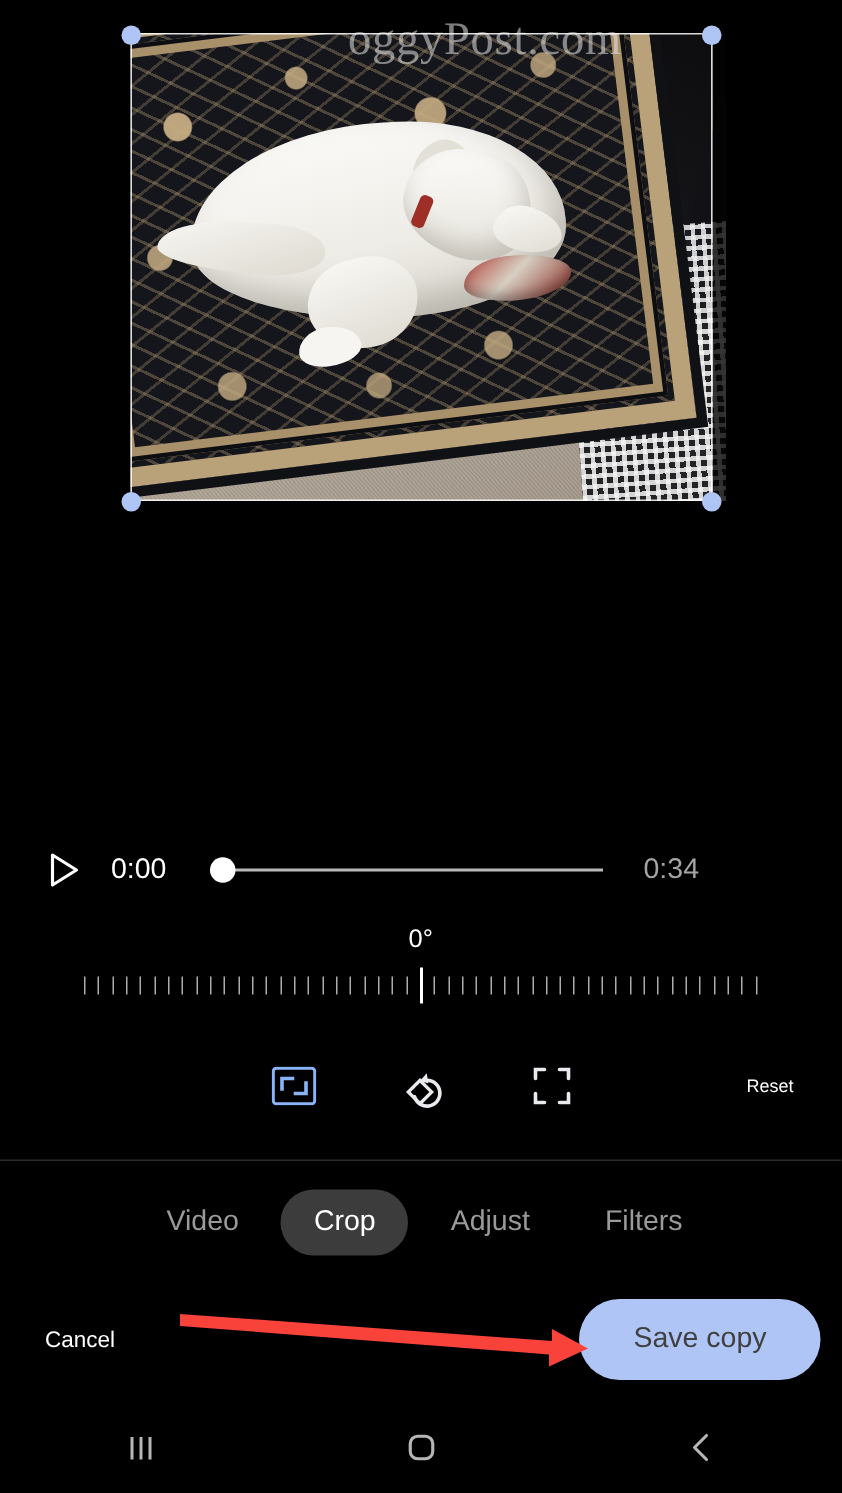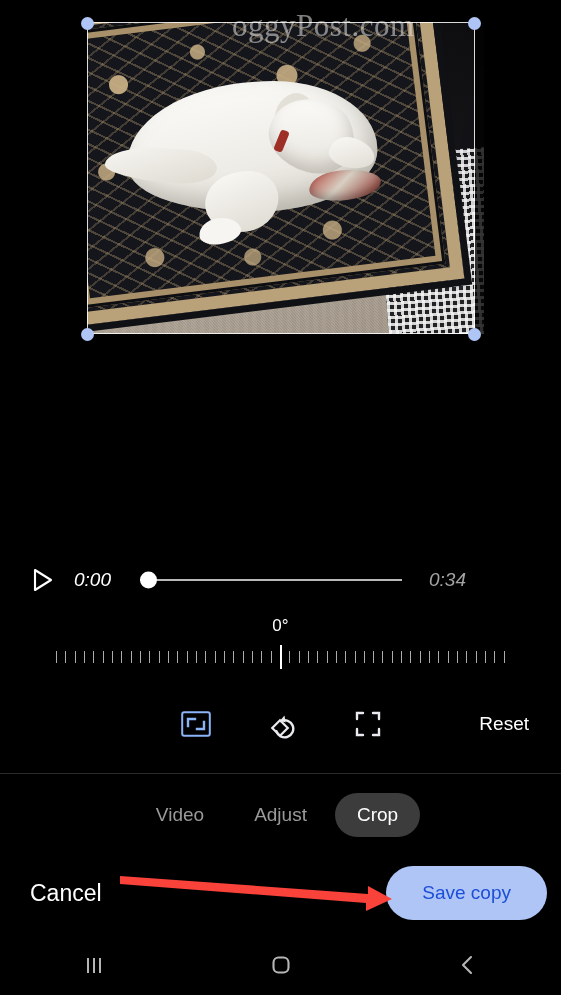--- a/index.html
+++ b/index.html
@@ -221,21 +221,21 @@
   .h-tl { left: 81px;  top: 17px; }
   .h-tr { left: 468px; top: 17px; }
   .h-bl { left: 81px;  top: 328px; }
   .h-br { left: 468px; top: 328px; }
 
   
   .play-row {
     position: absolute;
     left: 0; top: 560px;
     width: 486px; height: 40px;
-    display: flex; align-items: center; font-style: italic;
+    display: flex; align-items: center;
   }
   .play-btn {
     width: 34px; height: 34px;
     margin-left: 26px;
     display: flex; align-items: center; justify-content: center;
   }
   .time-cur {
     margin-left: 14px;
     color: #fff; font-size: 19px;
     min-width: 56px;
@@ -315,21 +315,21 @@
     width: 48px; height: 44px;
     display: flex; align-items: center; justify-content: center;
   }
   .tool-aspect  { margin-left: 172px; }
   .tool-rotate  { margin-left: 38px; }
   .tool-free    { margin-left: 38px; }
   .reset-btn {
     margin-left: auto;
     margin-right: 28px;
     color: #fff;
-    font-size: 19px;
+    font-size: 12px;
     padding: 6px 4px;
   }
 
   .divider {
     position: absolute;
     left: 0; top: 773px;
     width: 561px; height: 1px;
     background: #2a2a2a;
   }
 
@@ -359,28 +359,28 @@
   
   .actions {
     position: absolute;
     left: 0; top: 858px;
     width: 561px; height: 70px;
     display: flex; align-items: center;
   }
   .cancel-btn {
     margin-left: 24px;
     color: #fff;
-    font-size: 23px;
+    font-size: 15px;
     padding: 8px 6px;
   }
   .save-btn {
     margin-left: auto;
     margin-right: 14px;
     background: #aec5f6;
-    color: #1d4ed8;
+    color: #404040;
     font-size: 19px;
     padding: 16px 36px;
     border-radius: 28px;
     white-space: nowrap;
   }
 
   
   .arrow-annotation {
     position: absolute;
     left: 110px; top: 862px;
@@ -554,22 +554,23 @@
         <path d="M9 25 L3 25 L3 19" fill="none" stroke="#e8eaed" stroke-width="2.4" stroke-linecap="round"></path>
       </svg>
     </div>
     <div class="reset-btn">Reset</div>
   </div>
 
   <div class="divider"></div>
 
   <div class="tabs" id="tabs">
       <div class="tab">Video</div>
+      <div class="tab active">Crop</div>
       <div class="tab">Adjust</div>
-      <div class="tab active">Crop</div>
+      <div class="tab tab-filters">Filters</div>
     </div>
 
   <div class="actions">
     <div class="cancel-btn">Cancel</div>
     <div class="save-btn">Save copy</div>
   </div>
 
   <svg class="arrow-annotation" viewBox="0 0 290 50">
     <path d="M10 14 L258 32 L258 24 L282 37 L256 49 L256 41 L10 22 Z" fill="#f9423a"></path>
   </svg>

